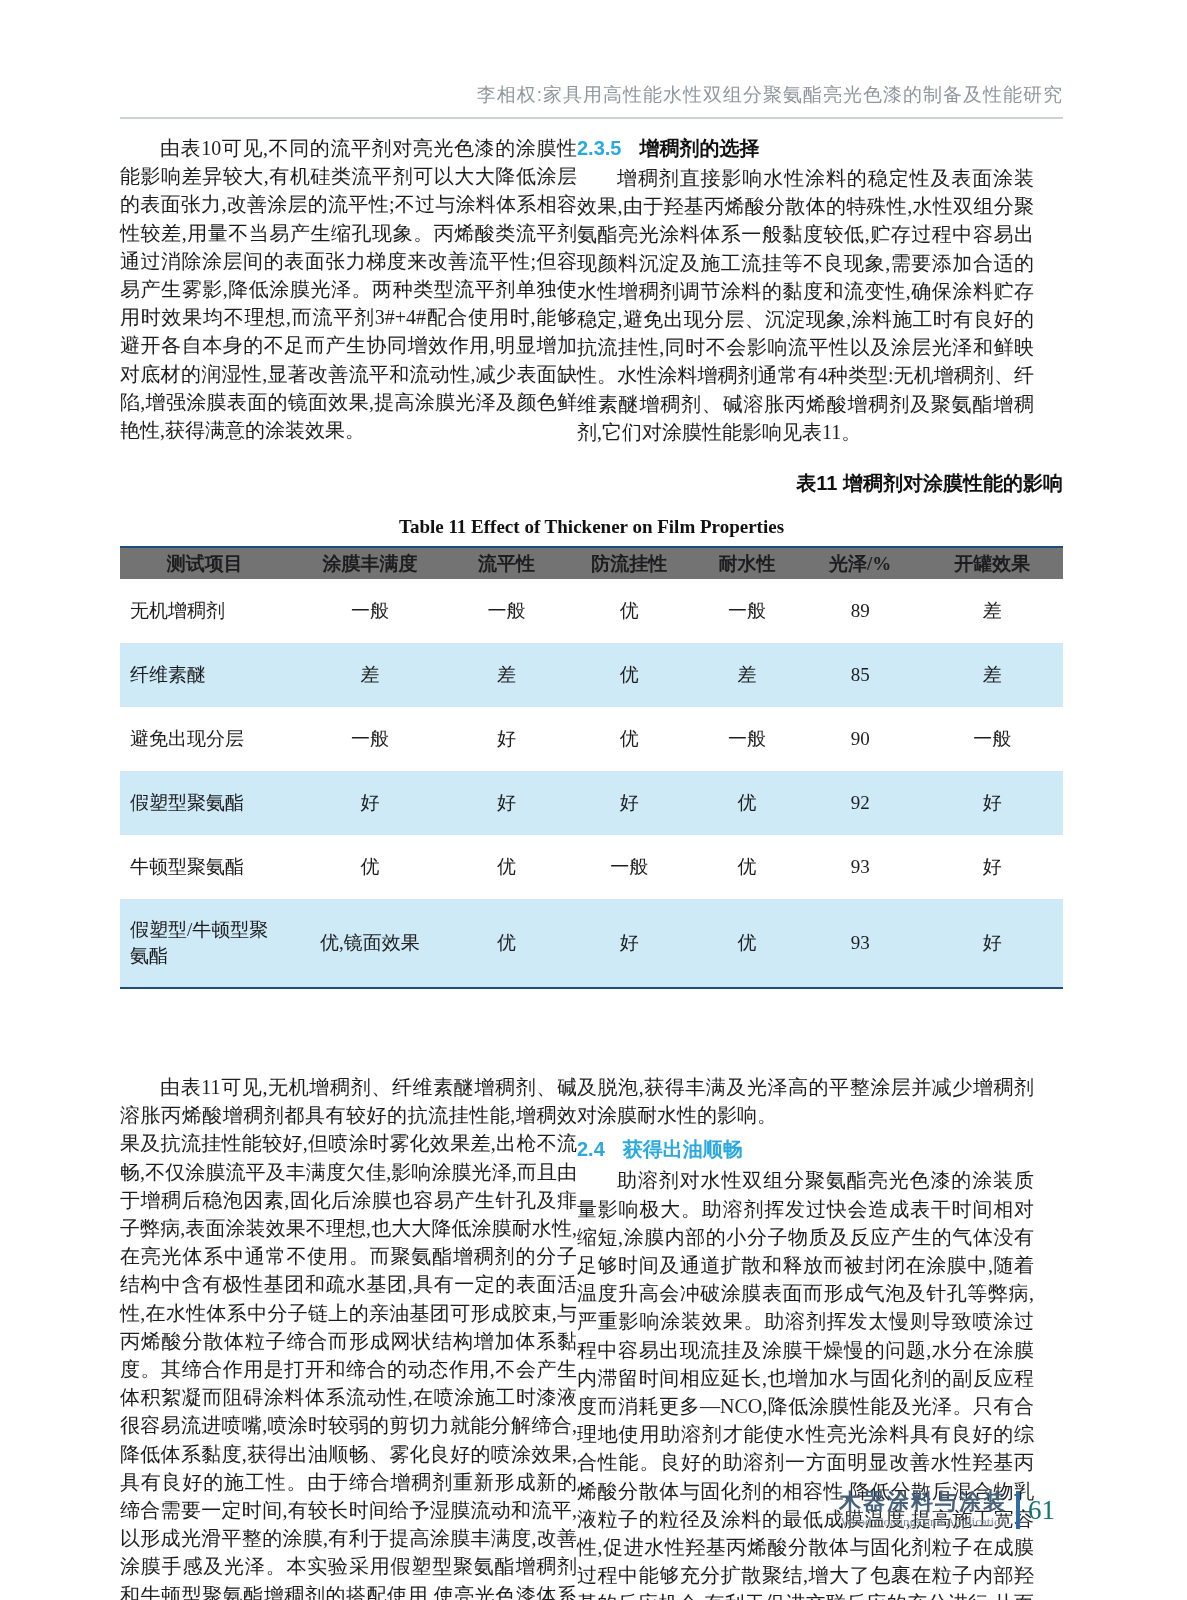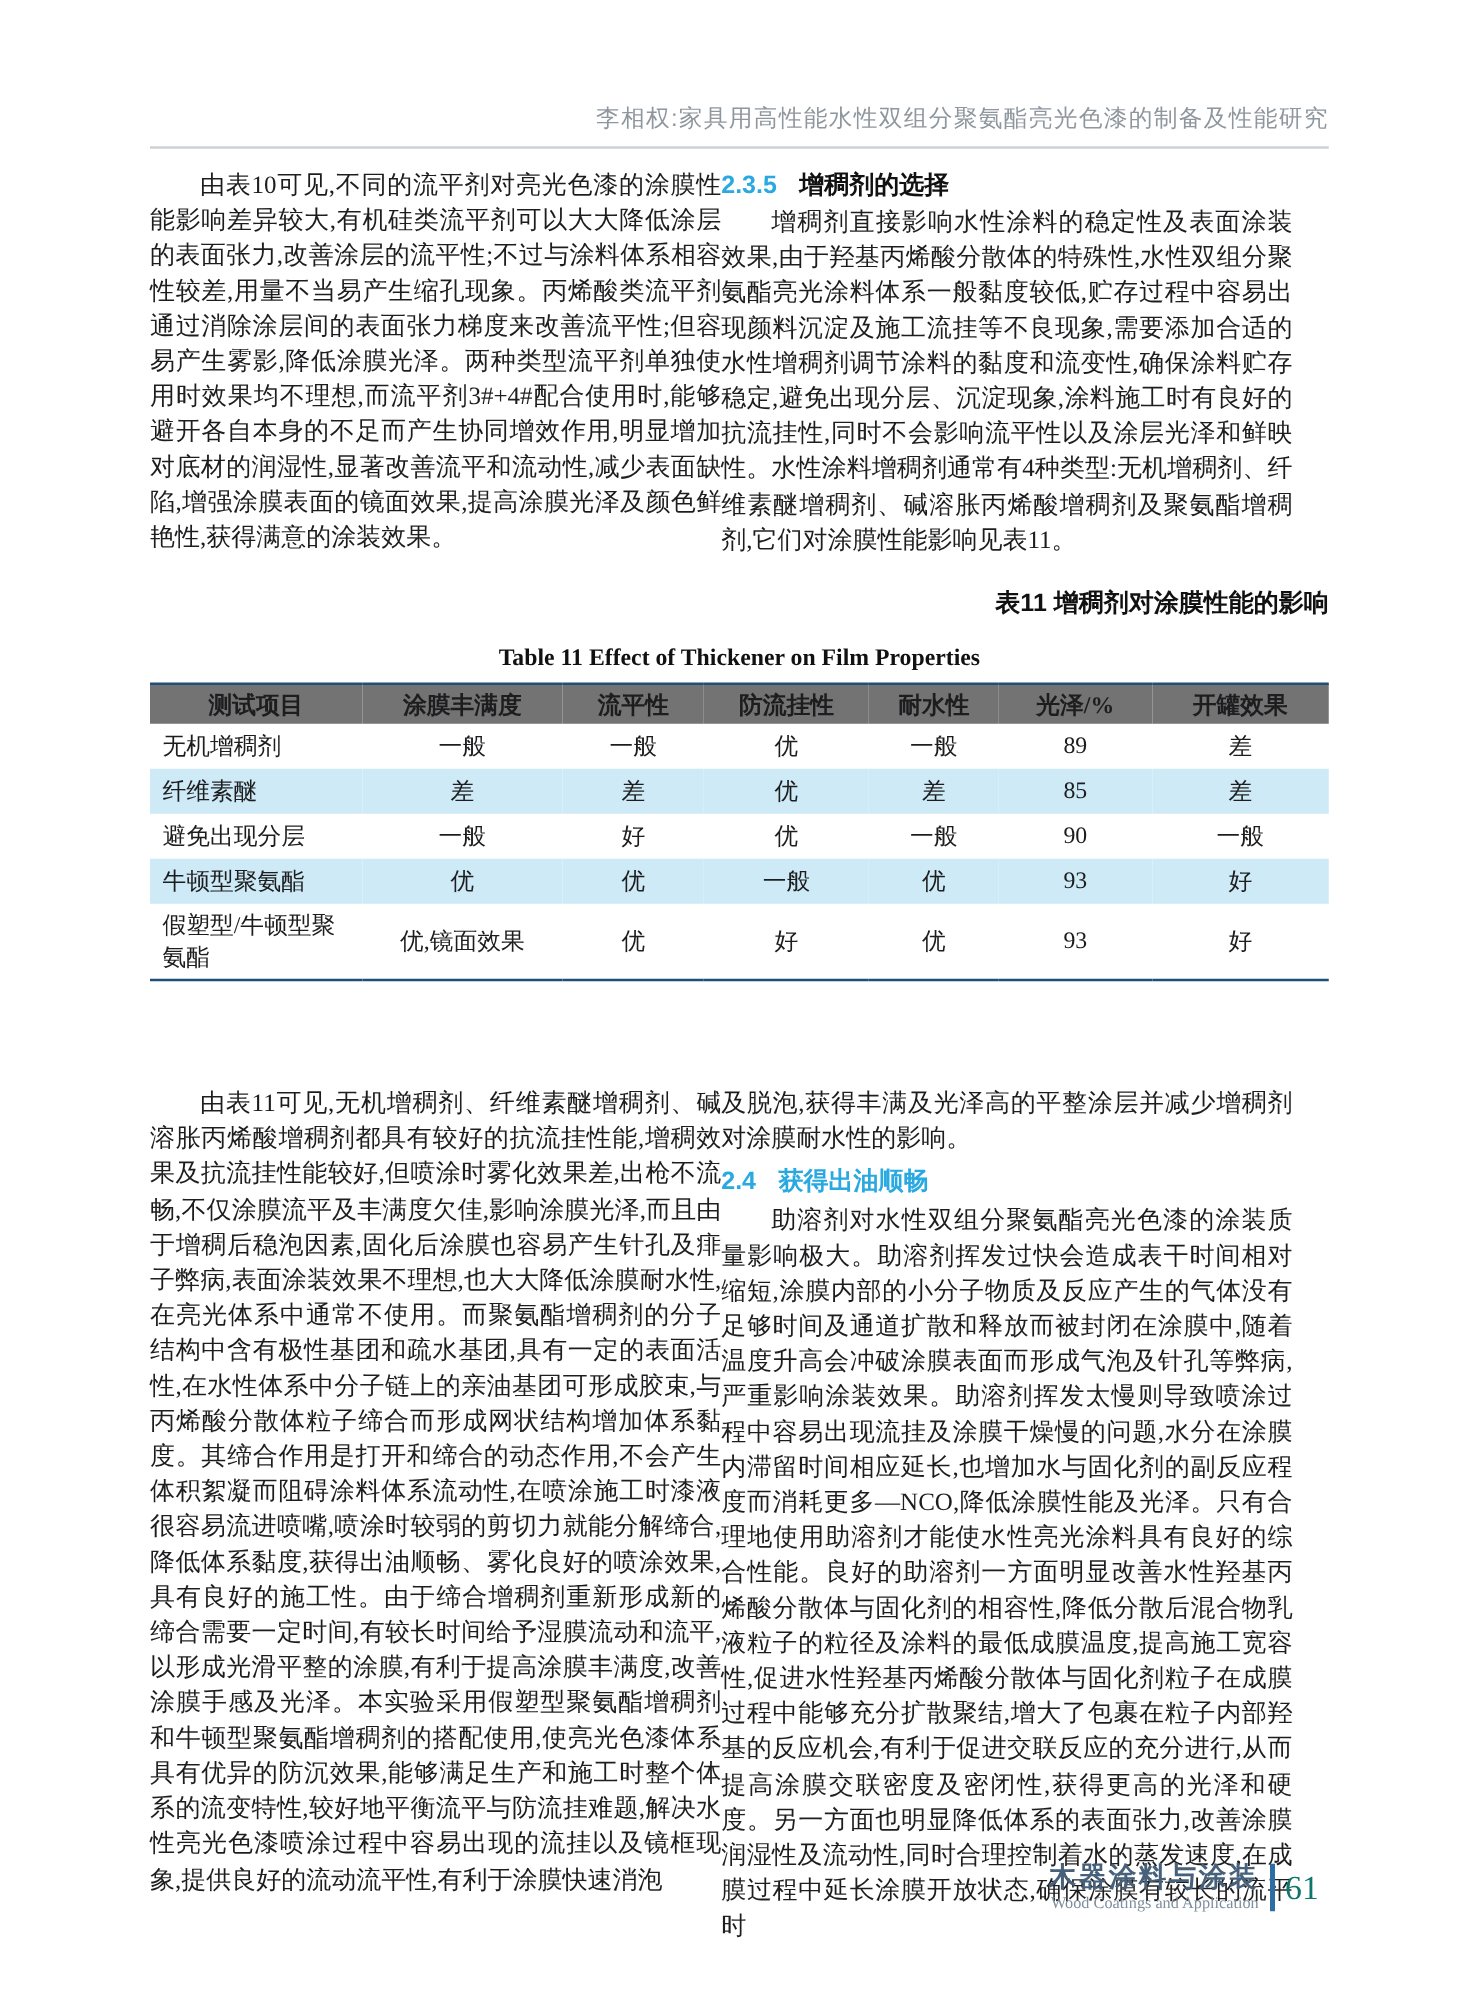--- a/index.html
+++ b/index.html
@@ -63,21 +63,21 @@
   }
   table.data-table th{
     background:#737373;
     font-weight:bold;
     height:31px;
     padding:0 4px;
   }
   table.data-table td{
     height:28px;
     text-align:center;
-    padding:4px 4px;
+    padding:18px 4px;
     margin-top:28px;
   }
   table.data-table td.rowhead{text-align:left;padding-left:10px;}
   table.data-table tbody tr:nth-child(even){background:#cdeaf6;}
   
   .cols.bottom{margin-top:84px;}
   
   .footer{
     position:absolute;right:132px;top:1490px;
     display:flex;align-items:center;
@@ -165,20 +165,29 @@
             <tr>
               <td class="rowhead">避免出现分层</td>
               <td>一般</td>
               <td>好</td>
               <td>优</td>
               <td>一般</td>
               <td>90</td>
               <td>一般</td>
             </tr>
             <tr>
+              <td class="rowhead">假塑型聚氨酯</td>
+              <td>好</td>
+              <td>好</td>
+              <td>好</td>
+              <td>优</td>
+              <td>92</td>
+              <td>好</td>
+            </tr>
+            <tr>
               <td class="rowhead">牛顿型聚氨酯</td>
               <td>优</td>
               <td>优</td>
               <td>一般</td>
               <td>优</td>
               <td>93</td>
               <td>好</td>
             </tr>
             <tr>
               <td class="rowhead">假塑型/牛顿型聚氨酯</td>

